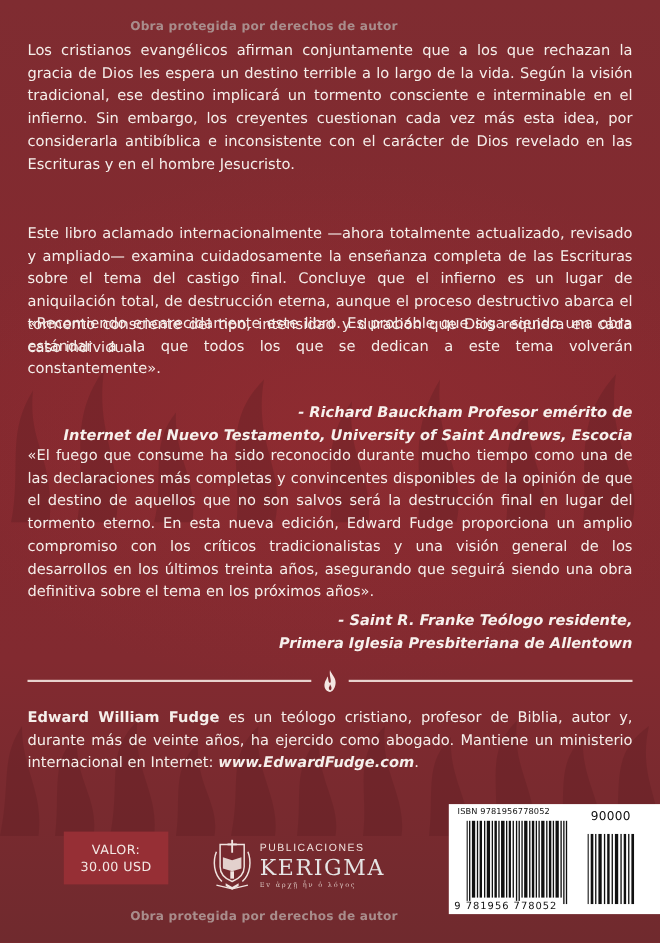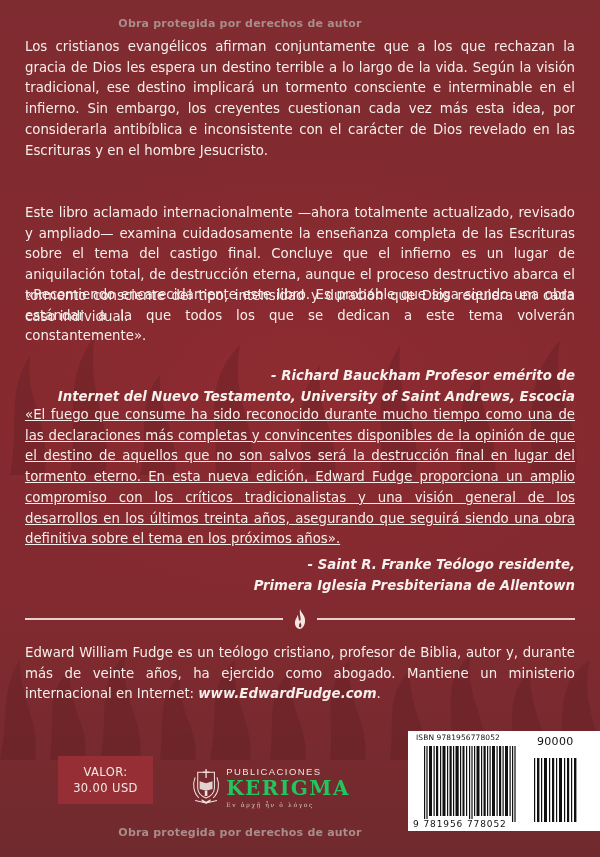--- a/index.html
+++ b/index.html
@@ -37,45 +37,45 @@
       color: #f5eeea;
     }
     .p1 { top: 37px; }
     .p2 { top: 155px; margin-top: 48px; }
     .p3 { top: 285px; }
     .attr {
       font-size: 13.3px; line-height: 20.7px; text-align: right;
       font-style: italic; font-weight: bold; color: #f7f0ec;
     }
     .a1 { top: 366px; }
-    .p4 { top: 405px; text-decoration: underline; }
+    .p4 { top: 405px; }
     .a2 { top: 555px; }
     .divider {
       position: absolute; top: 606px; left: 25px; width: 550px; height: 26px; z-index: 3;
       display: flex; align-items: center;
     }
     .divider .line { flex: 1; height: 2px; background: #e8d2ce; }
     .divider .flame { width: 34px; height: 24px; display: flex; justify-content: center; align-items: center; }
     .bio { top: 643px; }
-    .bio b { font-weight: normal; }
+    .bio b { font-weight: bold; }
     .bio i { font-weight: bold; font-style: italic; }
     .price-box {
       position: absolute; left: 58px; top: 756px; width: 95px; height: 48px;
       background: #962f35; z-index: 3;
       display: flex; flex-direction: column; align-items: center; justify-content: center;
       font-weight: normal; font-size: 11.5px; line-height: 16px; color: #f3e8e4; letter-spacing: 0.4px;
     }
     .logo {
       position: absolute; left: 190px; top: 758px; width: 160px; height: 58px; z-index: 3;
       display: flex; align-items: center;
     }
     .logo-emblem { width: 50px; height: 58px; }
     .logo-text { margin-left: 4px; display: flex; flex-direction: column; }
     .logo-pub { font-family: Liberation Sans, sans-serif; font-size: 9.5px; letter-spacing: 1.4px; color: #f0e3df; }
-    .logo-name { font-family: "DejaVu Serif", serif; font-weight: bold; font-size: 20px; letter-spacing: 1.5px; color: #22c55e; line-height: 22px; }
+    .logo-name { font-family: "DejaVu Serif", serif; font-weight: normal; font-size: 20px; letter-spacing: 1.5px; color: #e5e5e5; line-height: 22px; }
     .logo-tag { font-family: "DejaVu Serif", serif; font-size: 6px; letter-spacing: 1.6px; color: #d9c2bd; margin-top: 2px; }
     .barcode {
       position: absolute; left: 408px; top: 731px; width: 212px; height: 100px;
       background: #ffffff; z-index: 4; color: #111;
     }
     .isbn-label { position: absolute; left: 8px; top: 2px; font-size: 7.5px; letter-spacing: 0.1px; }
     .bars-main { position: absolute; left: 16px; top: 15px; width: 94px; height: 76px; }
     .bars-addon { position: absolute; left: 126px; top: 27px; width: 44px; height: 64px; }
     .addon-label { position: absolute; left: 129px; top: 4px; font-size: 11px; letter-spacing: 0.3px; }
     .isbn-digits {

